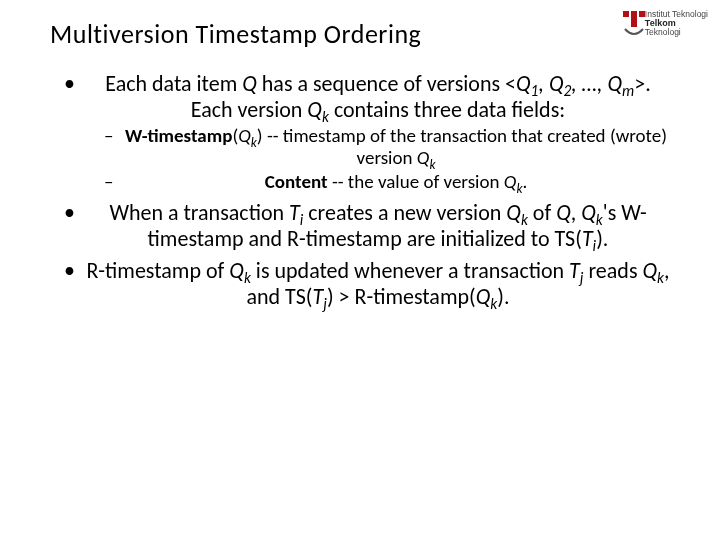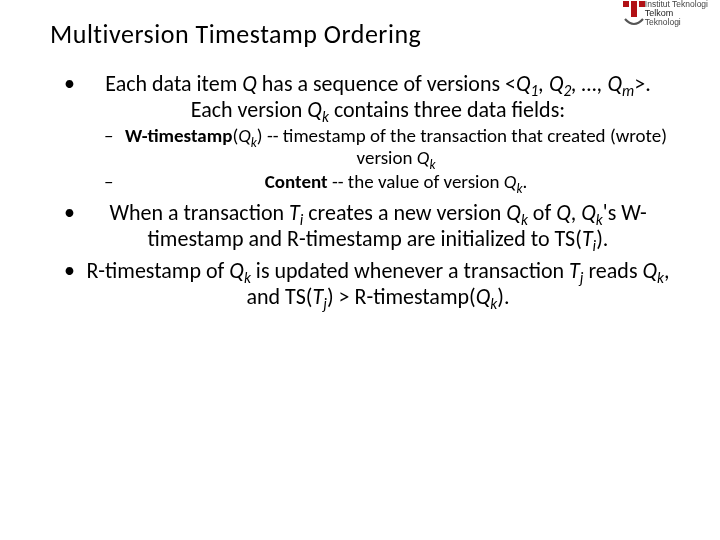--- a/index.html
+++ b/index.html
@@ -17,33 +17,33 @@
   }
   .title {
     font-size: 26px;
     font-weight: 400;
     line-height: 1.1;
     margin-bottom: 22px;
     letter-spacing: 0.5px;
   }
   .logo {
     position: absolute;
-    top: 0;
+    top: 10px;
     right: 12px;
     display: flex;
     align-items: center;
   }
   .logo-mark svg { display: block; }
   .logo-text {
     font-size: 8.5px;
     line-height: 1.05;
     color: #444;
     font-family: Arial, sans-serif;
   }
-  .logo-text .brand { font-weight: 400; color: #222; font-size: 9px;}
+  .logo-text .brand { font-weight: 700; color: #222; font-size: 9px;}
   ul.main {
     list-style: none;
     padding-left: 14px;
   }
   ul.main > li {
     position: relative;
     font-size: 22px;
     line-height: 1.18;
     margin-bottom: 6px;
     padding-left: 22px;

